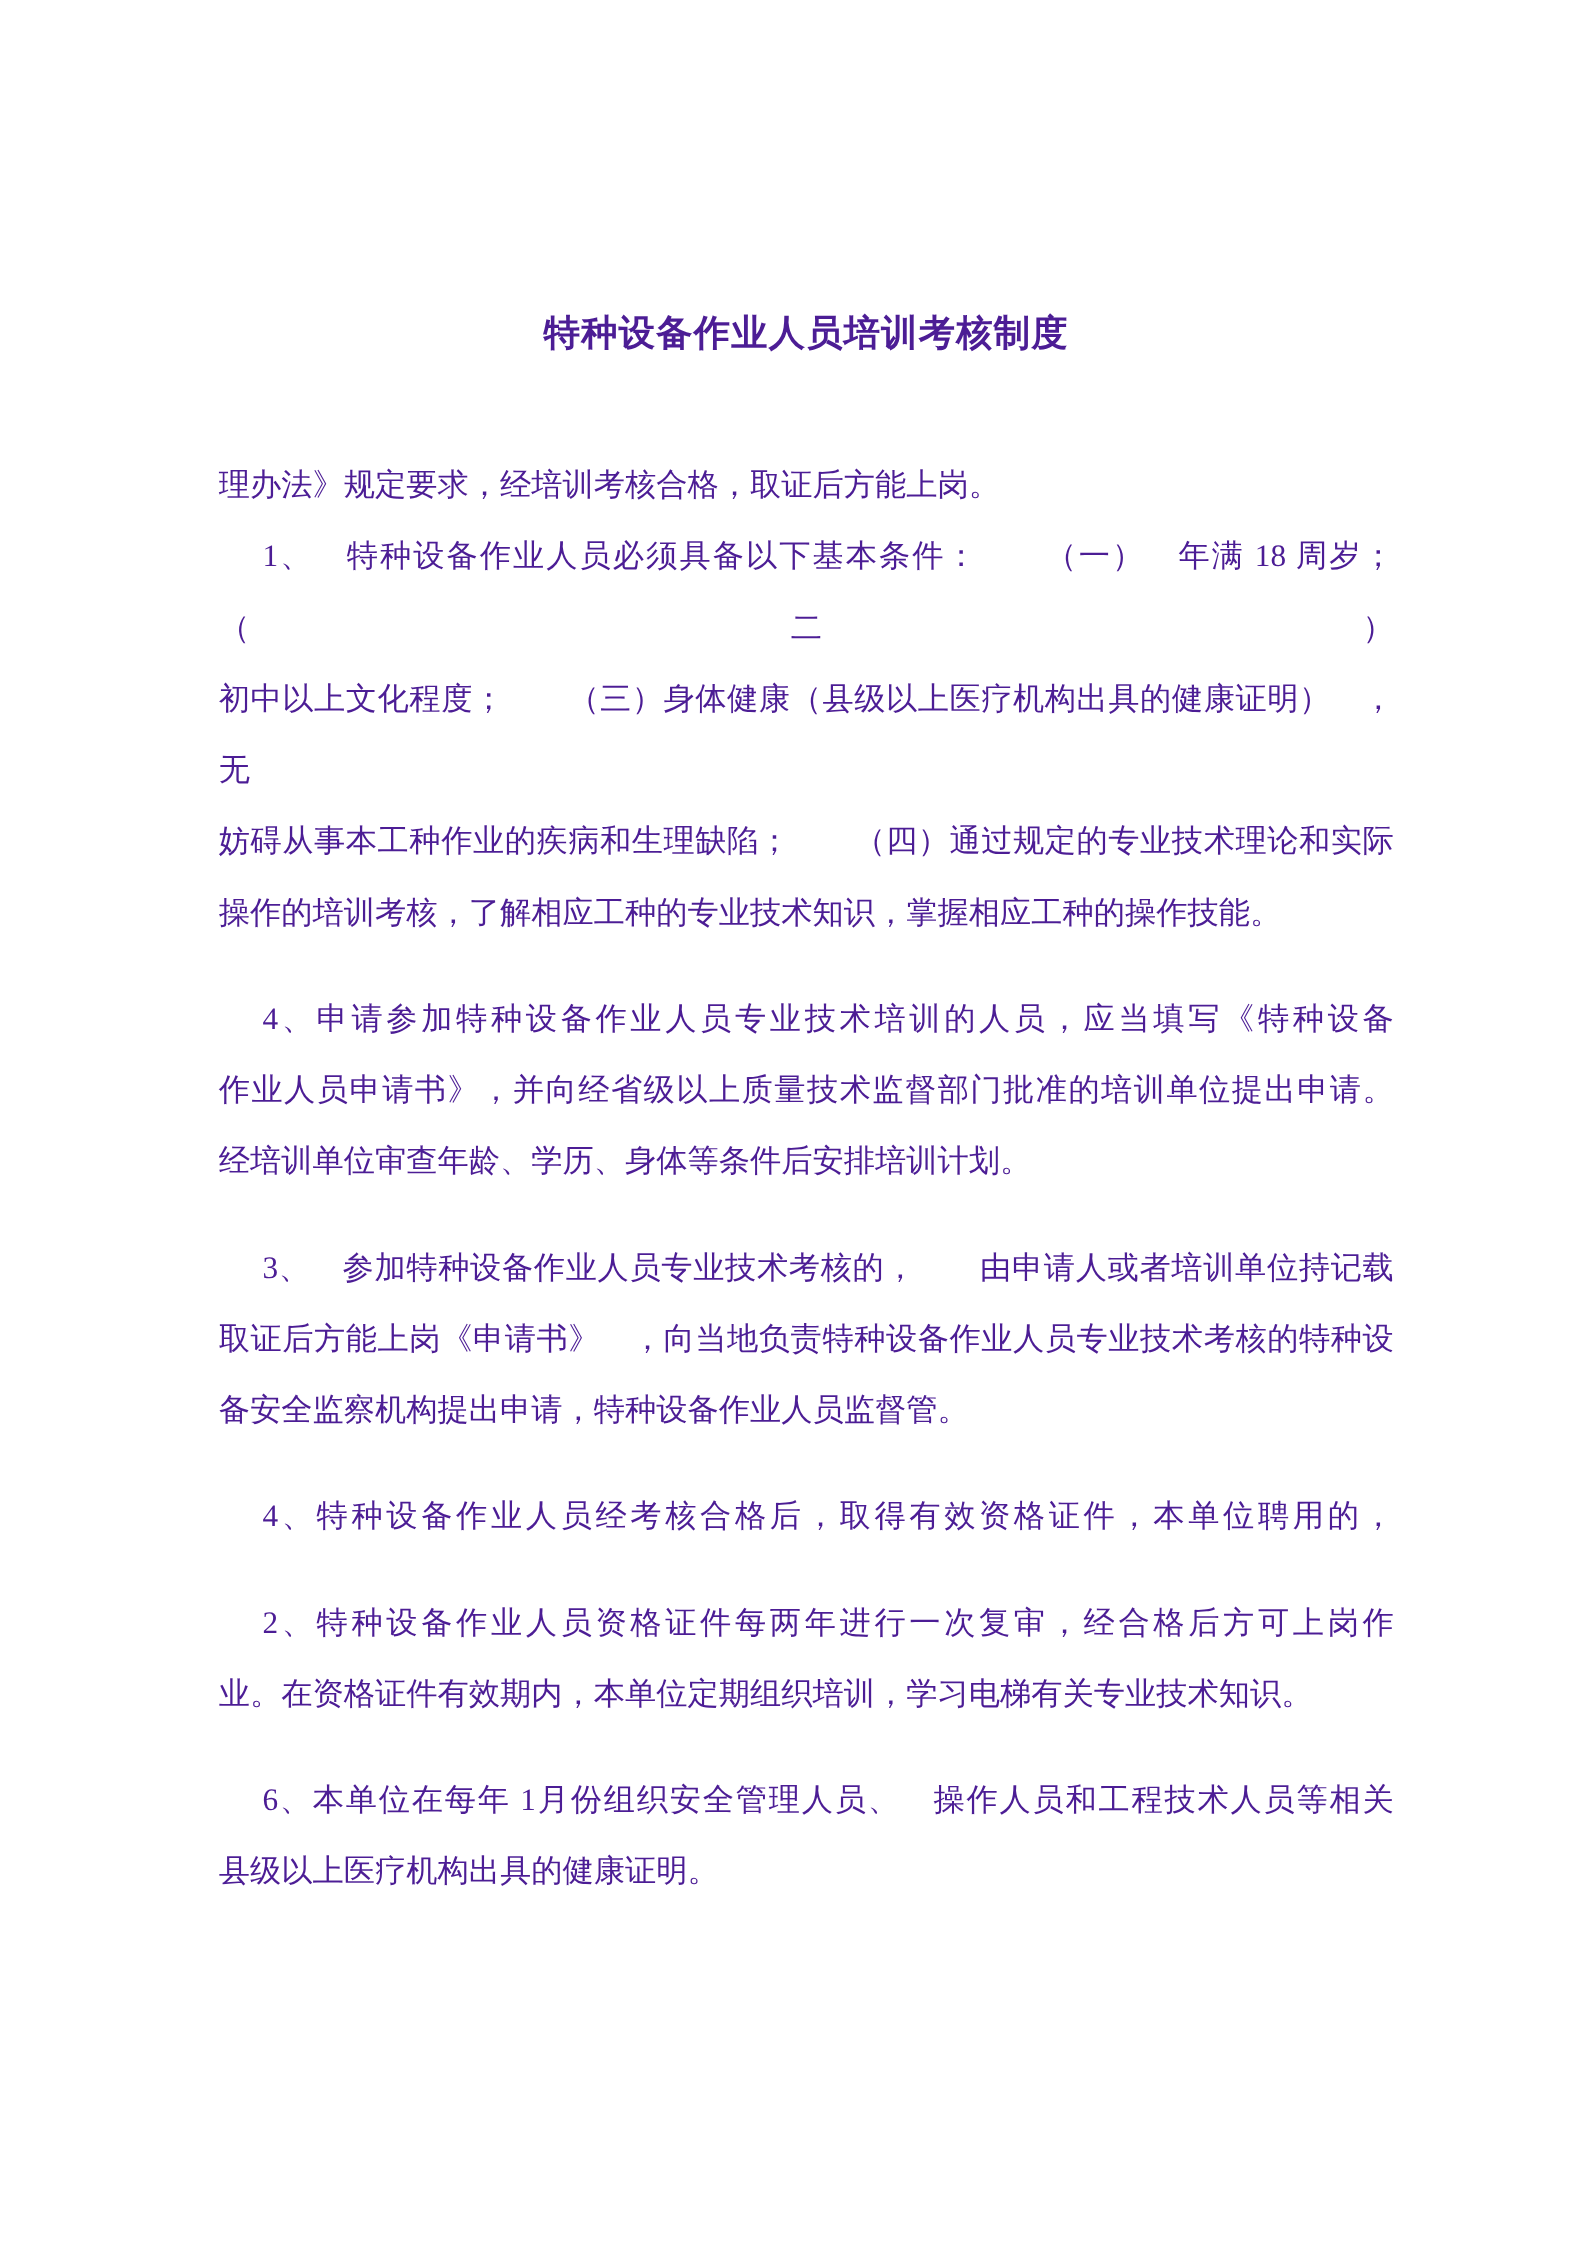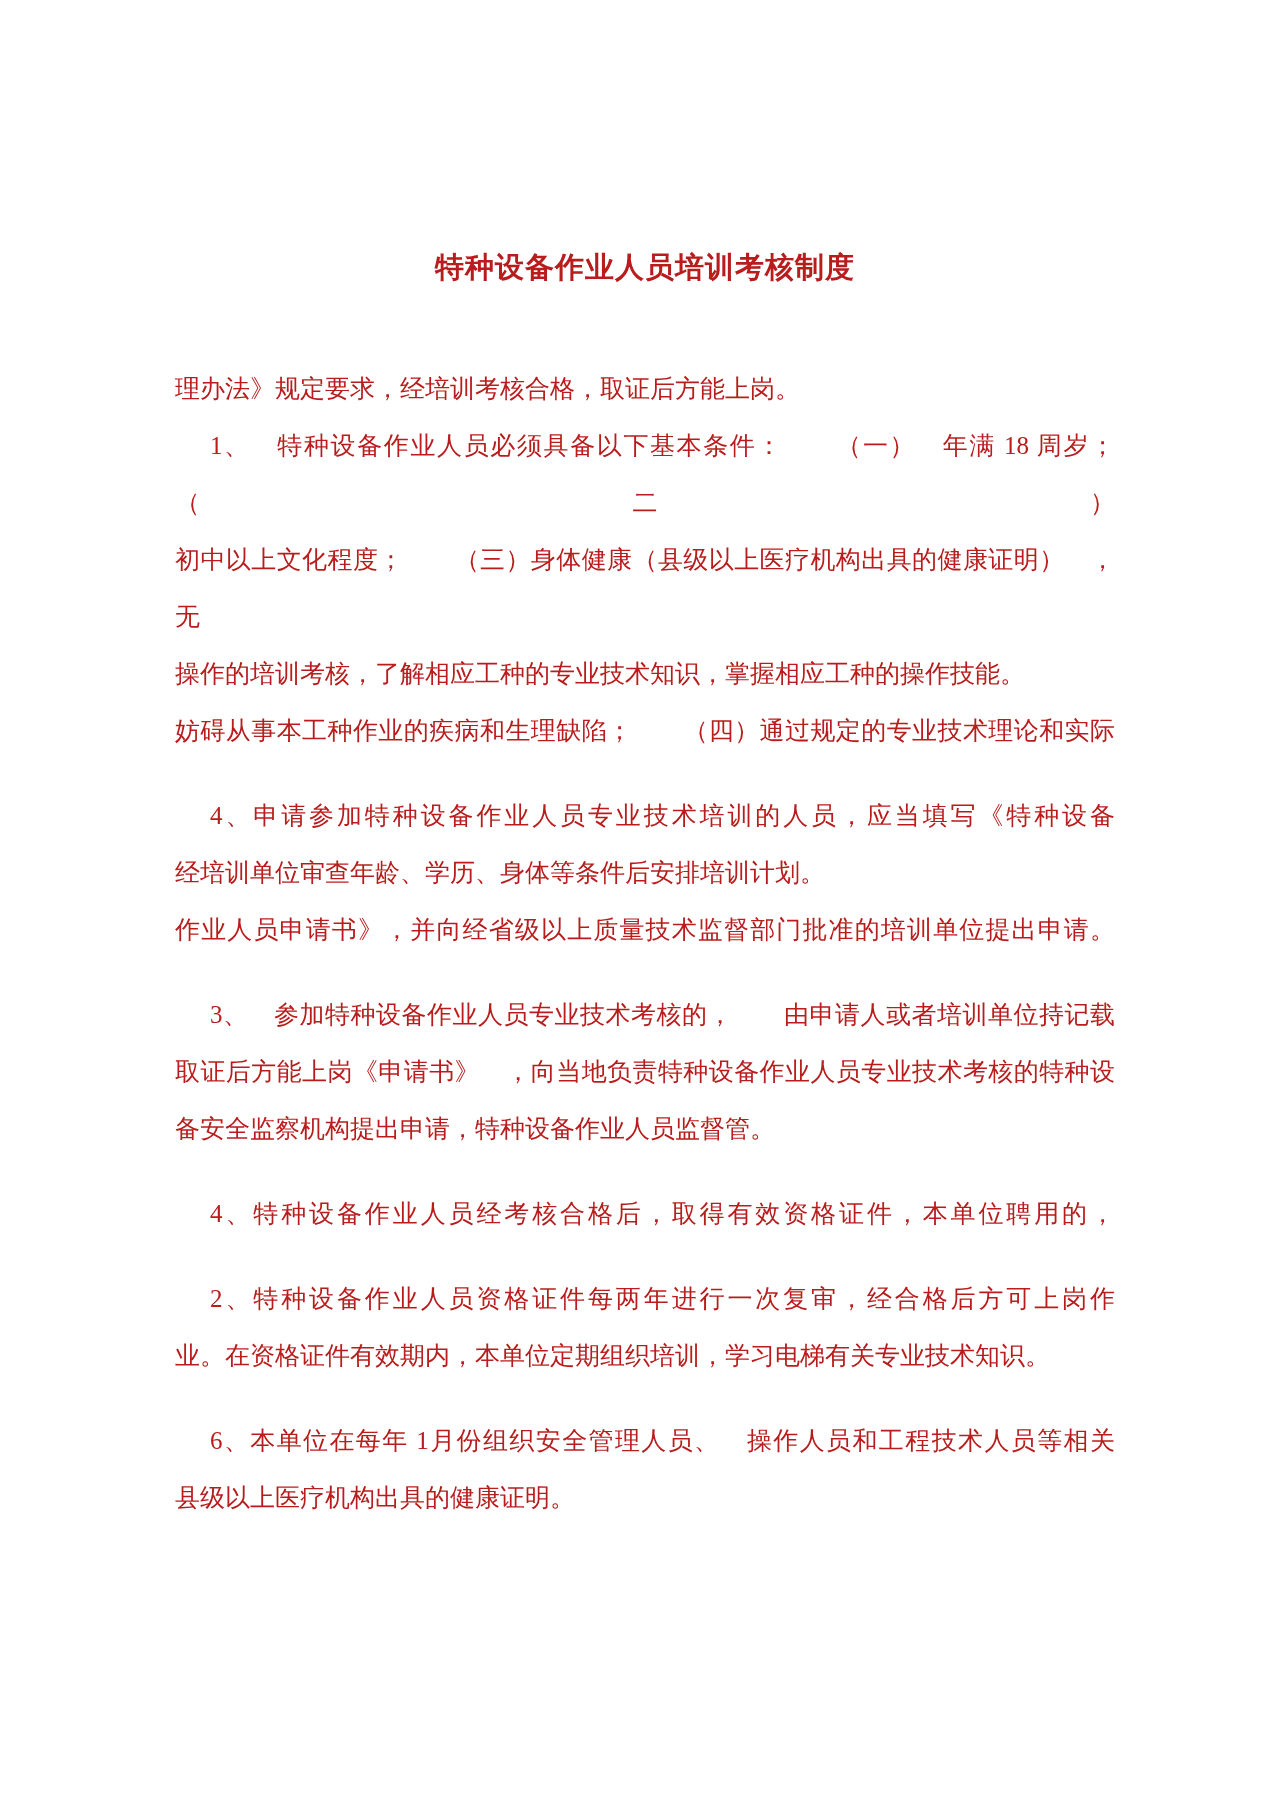--- a/index.html
+++ b/index.html
@@ -1,20 +1,20 @@
 <!DOCTYPE html>
 <html><head>
 <meta charset="utf-8">
 <style>
   html,body{margin:0;padding:0;background:#ffffff;}
   .page{
     position:relative;
     width:1275px;height:1804px;
     background:#ffffff;
-    color:#b91c1c;
+    color:#4c1d95;
     font-family:"Liberation Serif","DejaVu Serif",serif;
     box-sizing:border-box;
     padding:245px 160px 0 175px;
     overflow:hidden;
   }
   .doc-title{
     font-size:29px;
     font-weight:700;
     text-align:center;
     line-height:45px;
@@ -43,28 +43,28 @@
 
   <h1 class="doc-title">特种设备作业人员培训考核制度</h1>
 
   <p class="para intro">
     <span class="line">理办法》规定要求，经培训考核合格，取证后方能上岗。</span>
   </p>
 
   <p class="para">
     <span class="line first just">1、　特种设备作业人员必须具备以下基本条件：　　（一）　年满 18 周岁；（二）</span>
     <span class="line just">初中以上文化程度；　　（三）身体健康（县级以上医疗机构出具的健康证明）　，无</span>
+    <span class="line just">妨碍从事本工种作业的疾病和生理缺陷；　　（四）通过规定的专业技术理论和实际</span>
     <span class="line">操作的培训考核，了解相应工种的专业技术知识，掌握相应工种的操作技能。</span>
-    <span class="line just">妨碍从事本工种作业的疾病和生理缺陷；　　（四）通过规定的专业技术理论和实际</span>
   </p>
 
   <p class="para">
     <span class="line first just">4、申请参加特种设备作业人员专业技术培训的人员，应当填写《特种设备</span>
+    <span class="line just">作业人员申请书》，并向经省级以上质量技术监督部门批准的培训单位提出申请。</span>
     <span class="line">经培训单位审查年龄、学历、身体等条件后安排培训计划。</span>
-    <span class="line just">作业人员申请书》，并向经省级以上质量技术监督部门批准的培训单位提出申请。</span>
   </p>
 
   <p class="para">
     <span class="line first just">3、　参加特种设备作业人员专业技术考核的，　　由申请人或者培训单位持记载</span>
     <span class="line just">取证后方能上岗《申请书》　，向当地负责特种设备作业人员专业技术考核的特种设</span>
     <span class="line">备安全监察机构提出申请，特种设备作业人员监督管。</span>
   </p>
 
   <p class="para">
     <span class="line first just">4、特种设备作业人员经考核合格后，取得有效资格证件，本单位聘用的，</span>

